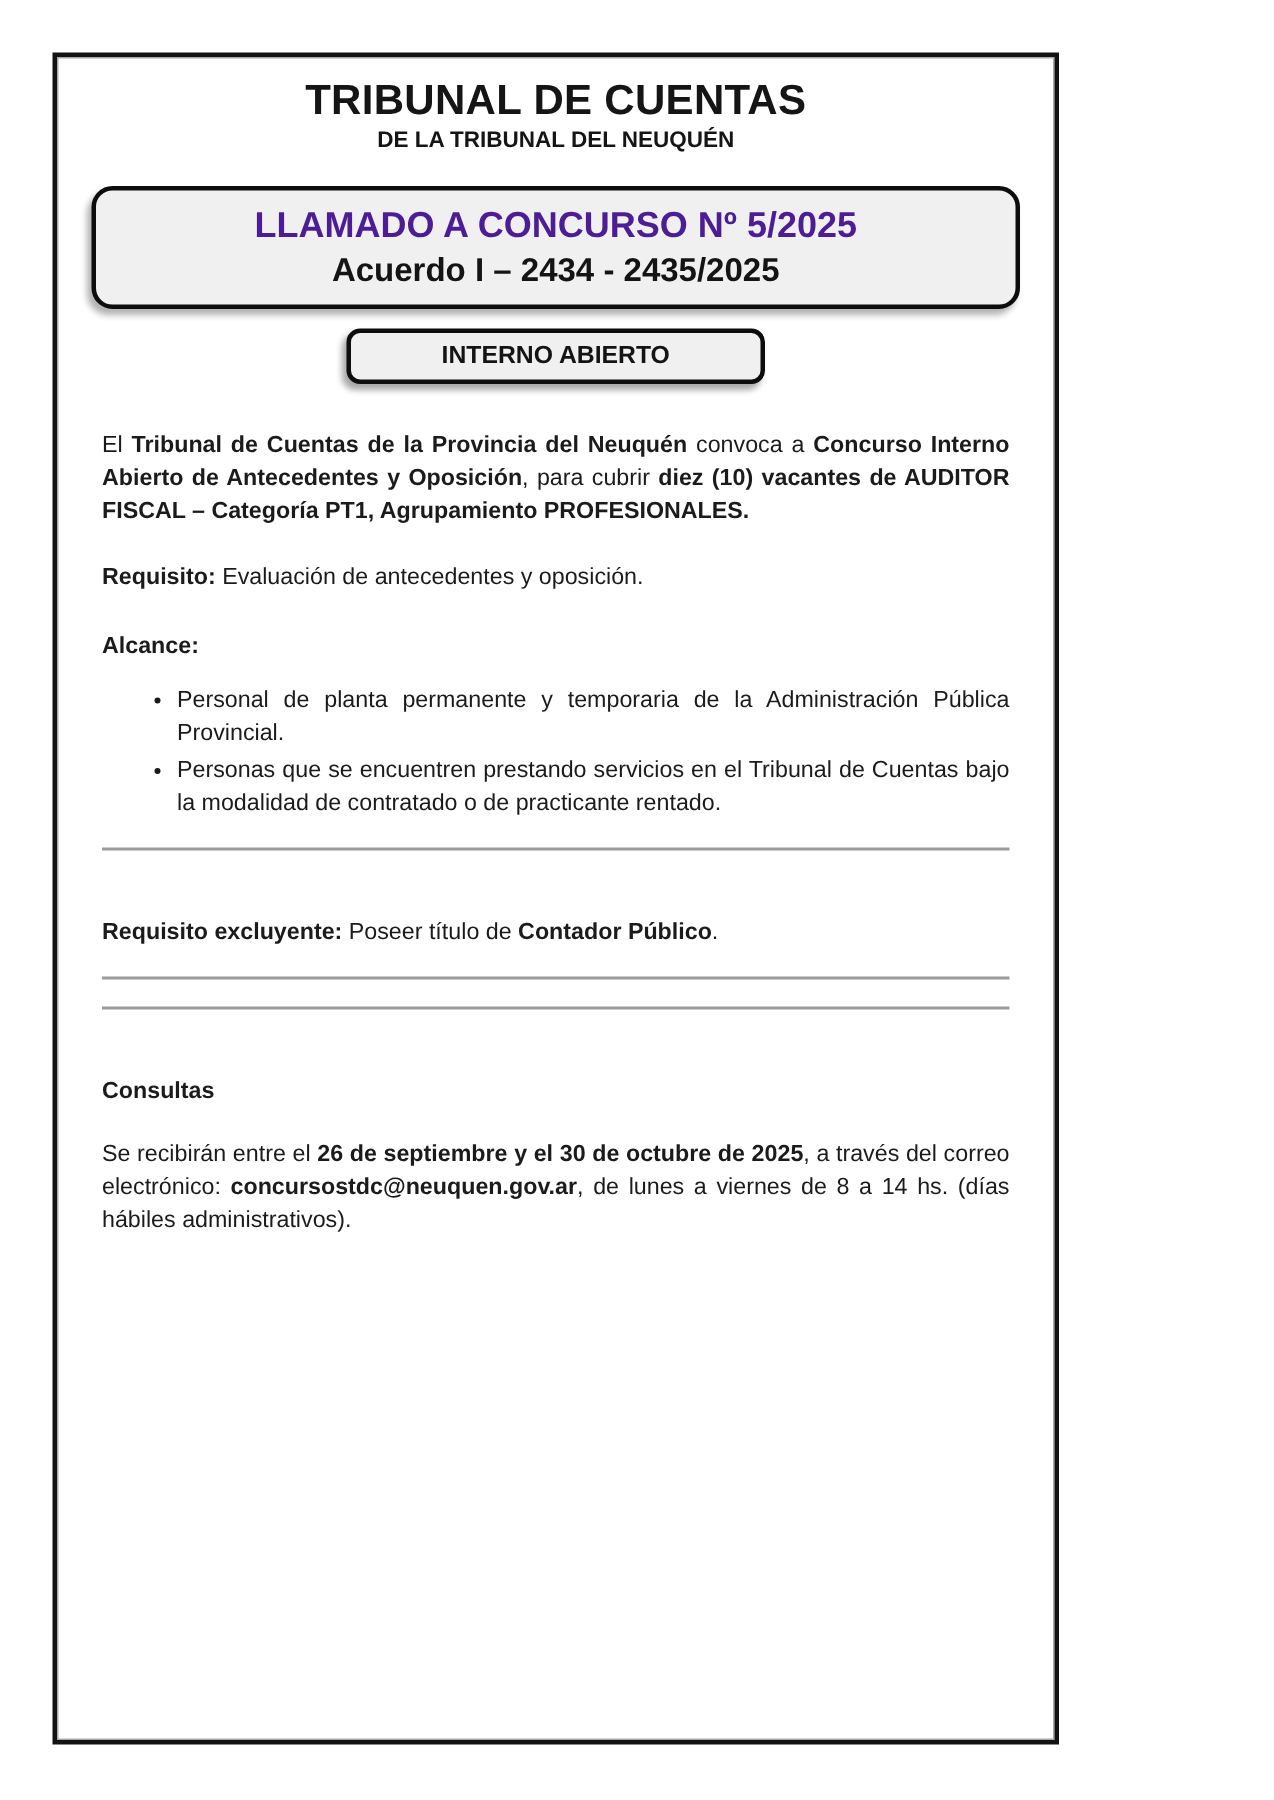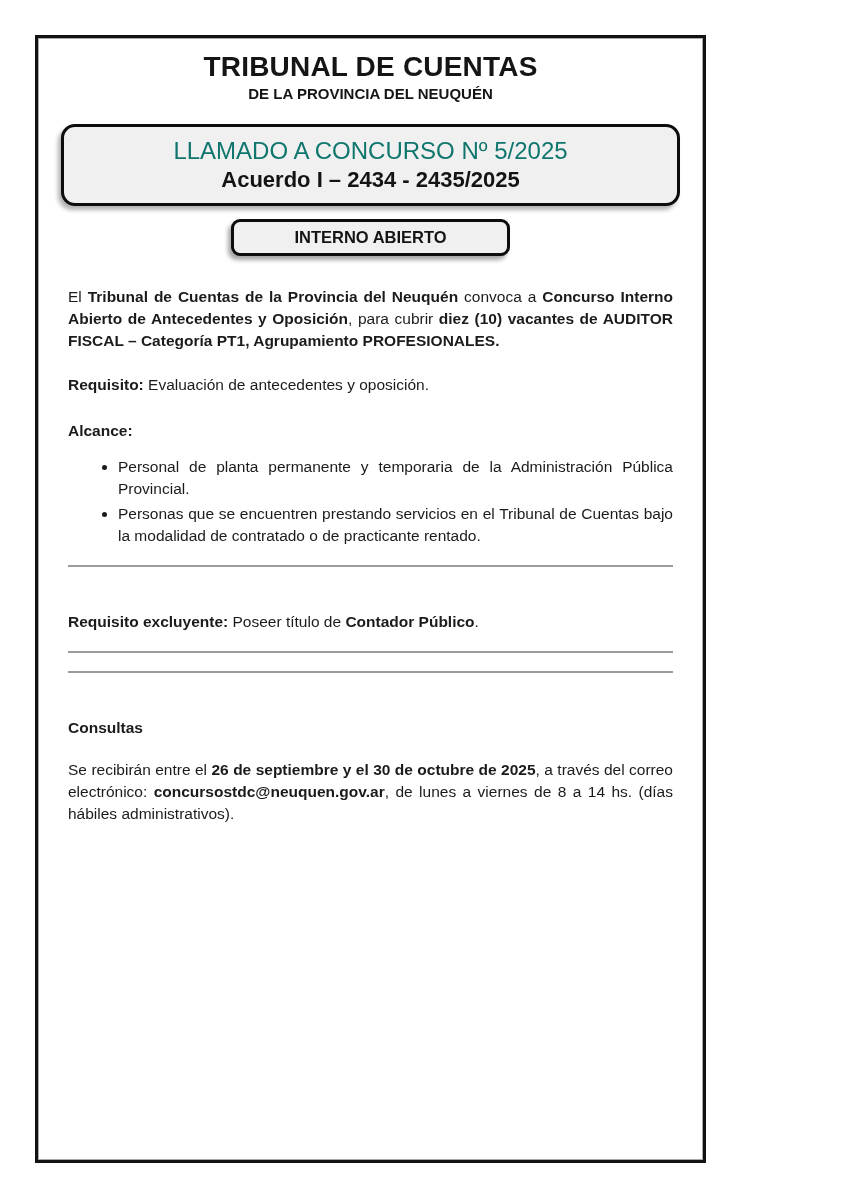--- a/index.html
+++ b/index.html
@@ -27,21 +27,21 @@
   }
   .banner {
     margin: 22px auto 0; width: 619px;
     background: var(--box-fill, #f0f0f0);
     border: 3px solid var(--box-border, #0d0d0d);
     border-radius: 14px;
     padding: 8px 10px 9px;
     text-align: center;
     box-shadow: -3px 4px 4px rgba(0,0,0,0.30);
   }
-  .banner-line1 { font-size: 24px; font-weight: normal; line-height: 1.3; color: #0f766e; }
+  .banner-line1 { font-size: 24px; font-weight: bold; line-height: 1.3; color: #4c1d95; }
   .banner-line2 { font-size: 22px; font-weight: bold; line-height: 1.25; color: #141414; }
   .badge {
     display: table; margin: 13px auto 0;
     background: var(--box-fill, #f0f0f0);
     border: 3px solid var(--box-border, #0d0d0d);
     border-radius: 9px;
     padding: 6px 60px;
     font-size: 16.5px; font-weight: bold; color: #141414;
     box-shadow: -3px 4px 4px rgba(0,0,0,0.35);
   }
@@ -64,21 +64,21 @@
   .mt-sm { margin-top: 20px; }
   .mt-list { margin-top: 16px; }
   .mt-div { margin-top: 22px; }
 </style>
 </head>
 <body>
 
 <div class="frame">
 
   <h1 class="doc-title">TRIBUNAL DE CUENTAS</h1>
-  <h2 class="doc-subtitle">DE LA PROVINCIA DEL NEUQUÉN</h2>
+  <h2 class="doc-subtitle">DE LA TRIBUNAL DEL NEUQUÉN</h2>
 
   <div class="banner">
     <div class="banner-line1">LLAMADO A CONCURSO Nº 5/2025</div>
     <div class="banner-line2">Acuerdo I – 2434 - 2435/2025</div>
   </div>
 
   <div class="badge">INTERNO ABIERTO</div>
 
   <div class="content">
 

